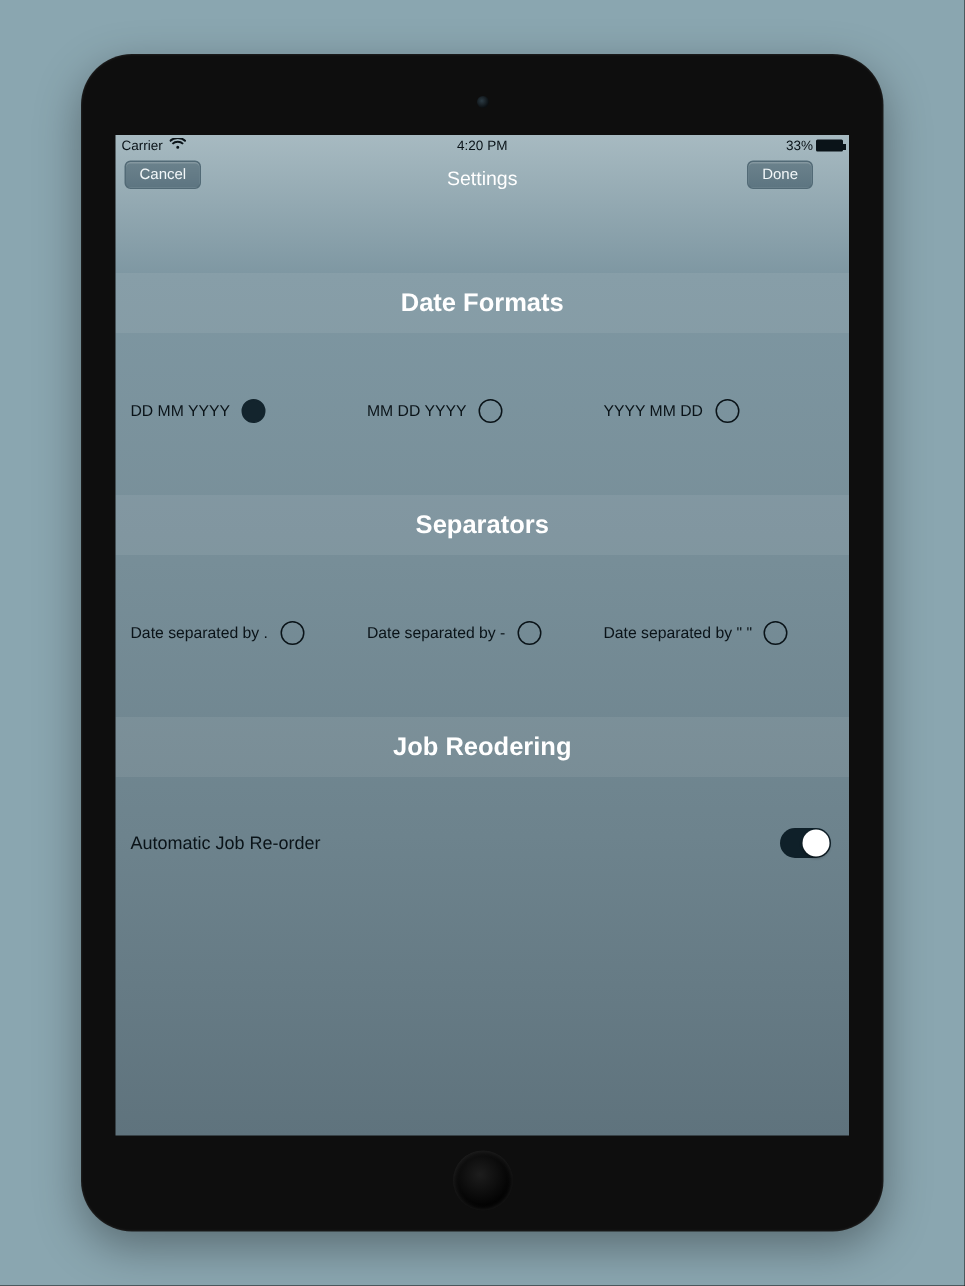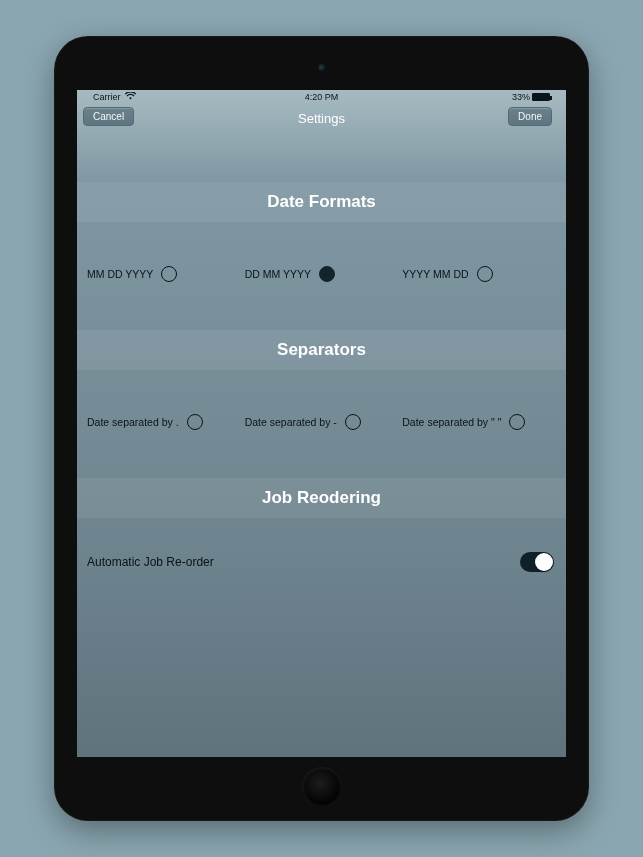--- a/index.html
+++ b/index.html
@@ -48,21 +48,21 @@
     color: #0a1318;
   }
 
   
   .status-bar {
     height: 14px;
     font-size: 9px;
     color: #0a1318;
     display: flex;
     align-items: center;
-    padding: 0 16px;
+    padding: 0 4px;
     position: relative;
   }
   .status-left { display:flex; align-items:center; gap:4px; }
   .status-center {
     position: absolute; left:0; right:0; text-align:center;
   }
   .status-right { margin-left:auto; display:flex; align-items:center; gap:2px; }
   .wifi-icon { display:inline-block; }
   .battery-icon {
     display:inline-block; width:18px; height:8px;
@@ -89,21 +89,21 @@
     background: linear-gradient(#6b828c,#5d7581);
     border:1px solid #526a76;
     border-radius:4px;
     color:#f2f7f9;
     font-size:10px;
     padding: 3px 9px;
     cursor:pointer;
     box-shadow: inset 0 1px 0 rgba(255,255,255,.18);
   }
   .nav-cancel { left:6px; }
-  .nav-done   { right:14px; }
+  .nav-done   { right:24px; }
 
   .content { padding-top: 10px; }
 
   .section-header {
     background: rgba(255,255,255,.07);
     text-align:center;
     color:#fff;
     font-size:17px;
     font-weight:600;
     padding: 10px 0;
@@ -193,26 +193,26 @@
       <button class="nav-btn nav-cancel">Cancel</button>
       <div class="nav-title">Settings</div>
       <button class="nav-btn nav-done">Done</button>
     </div>
 
     <div class="content">
 
       <div class="section-header first">Date Formats</div>
       <div class="option-grid">
         <div class="option-cell">
-          <span class="option-label">MM DD YYYY</span>
-          <span class="radio"></span>
-        </div>
-        <div class="option-cell">
           <span class="option-label">DD MM YYYY</span>
           <span class="radio selected"></span>
+        </div>
+        <div class="option-cell">
+          <span class="option-label">MM DD YYYY</span>
+          <span class="radio"></span>
         </div>
         <div class="option-cell">
           <span class="option-label">YYYY MM DD</span>
           <span class="radio"></span>
         </div>
       </div>
 
       <div class="section-header">Separators</div>
       <div class="option-grid sep">
         <div class="option-cell">

